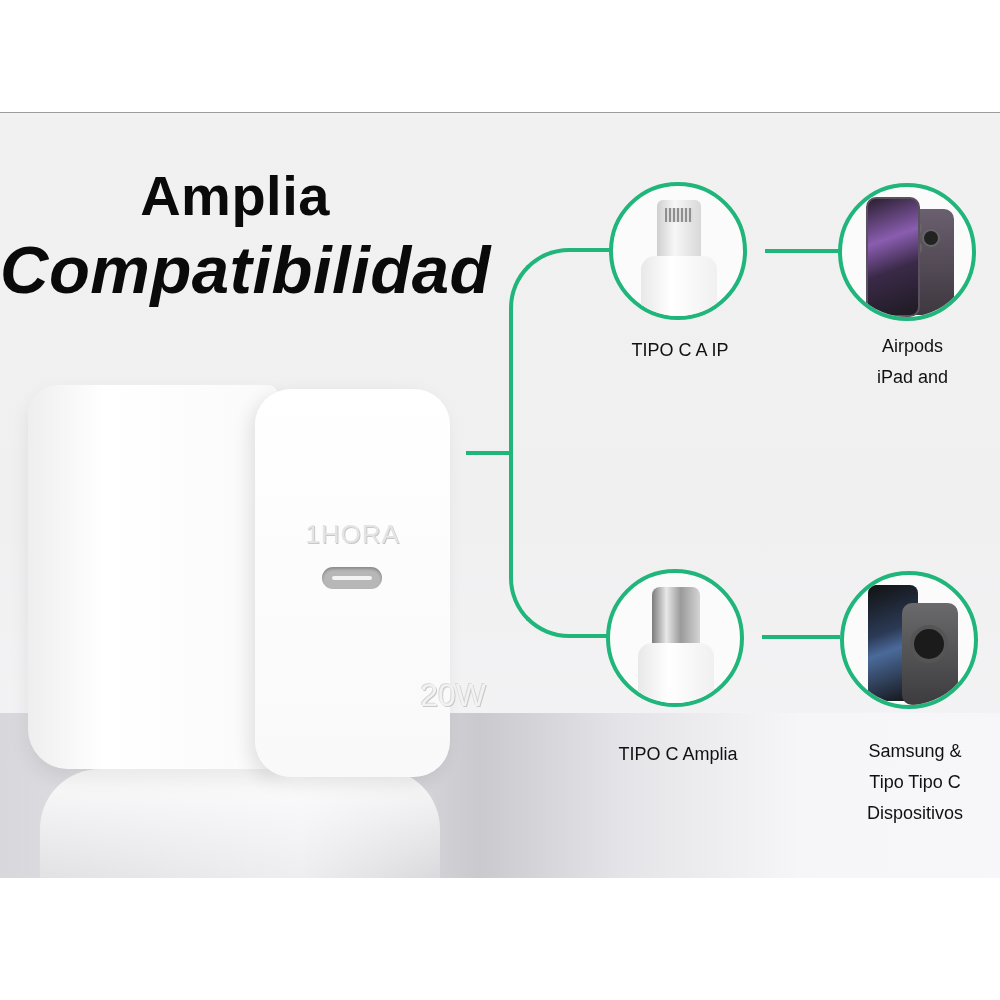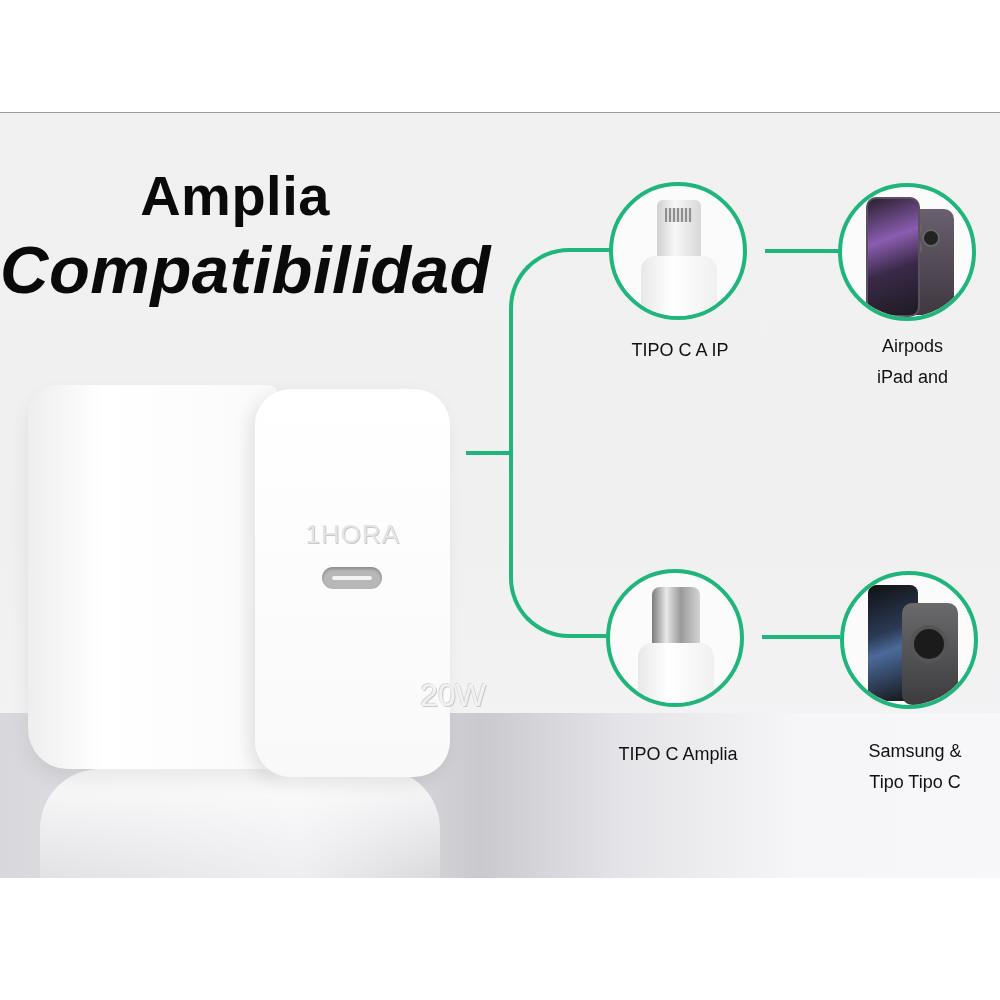--- a/index.html
+++ b/index.html
@@ -90,14 +90,15 @@
 
   <div class="circle" style="left:840px;top:458px;">
     <div class="s-front"></div>
     <div class="s-back">
         <div class="s-cam"></div>
       </div>
   </div>
   <div class="label" style="left:830px;top:615px;width:170px;margin-top:8px;">
     <div>Samsung &amp;</div>
     <div>Tipo Tipo C</div>
+    <div>Dispositivos</div>
   </div>
 </div>
 
 </body></html>

